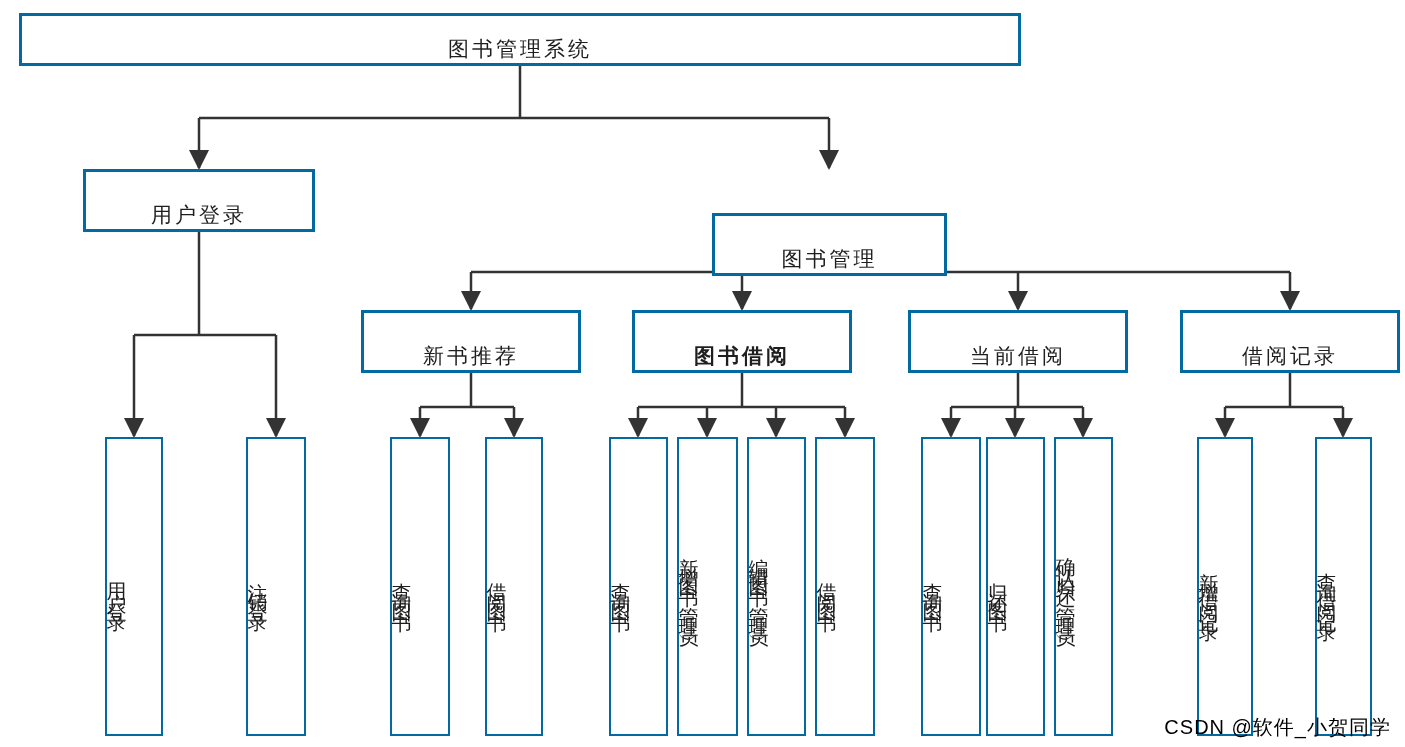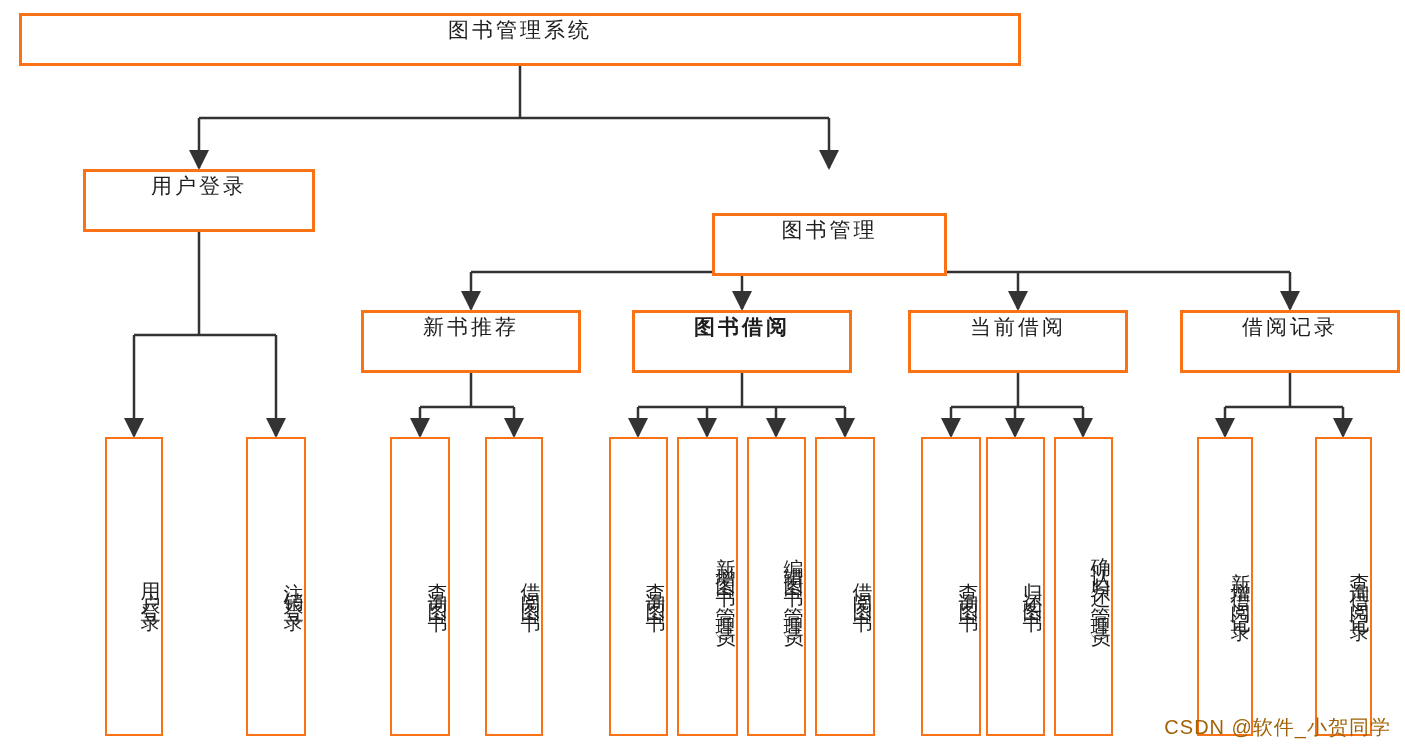--- a/index.html
+++ b/index.html
@@ -14,23 +14,23 @@
   #connectors {
     position: absolute;
     left: 0; top: 0;
     width: 1405px; height: 747px;
     pointer-events: none;
   }
   .box {
     position: absolute;
     box-sizing: border-box;
     background: #ffffff;
-    border: 3px solid #f97316;
+    border: 3px solid #0369a1;
     display: flex;
-    align-items: flex-start;
+    align-items: flex-end;
     justify-content: center;
     color: #1e1e1e;
   }
   .h-box {
     font-size: 21px;
     letter-spacing: 3px;
     white-space: nowrap;
   }
   .v-box {
     border-width: 2px;
@@ -39,21 +39,21 @@
     font-size: 20px;
     letter-spacing: 10px;
     line-height: 1;
   }
   .v-box span { display: inline-block; }
   .watermark {
     position: absolute;
     right: 14px;
     bottom: 6px;
     font-size: 20px;
-    color: #a16207;
+    color: #000000;
     letter-spacing: 1px;
     white-space: nowrap;
   }
 </style>
 </head>
 <body>
 
 <div id="canvas">
 
   <svg id="connectors" viewBox="0 0 1405 747" xmlns="http://www.w3.org/2000/svg">

